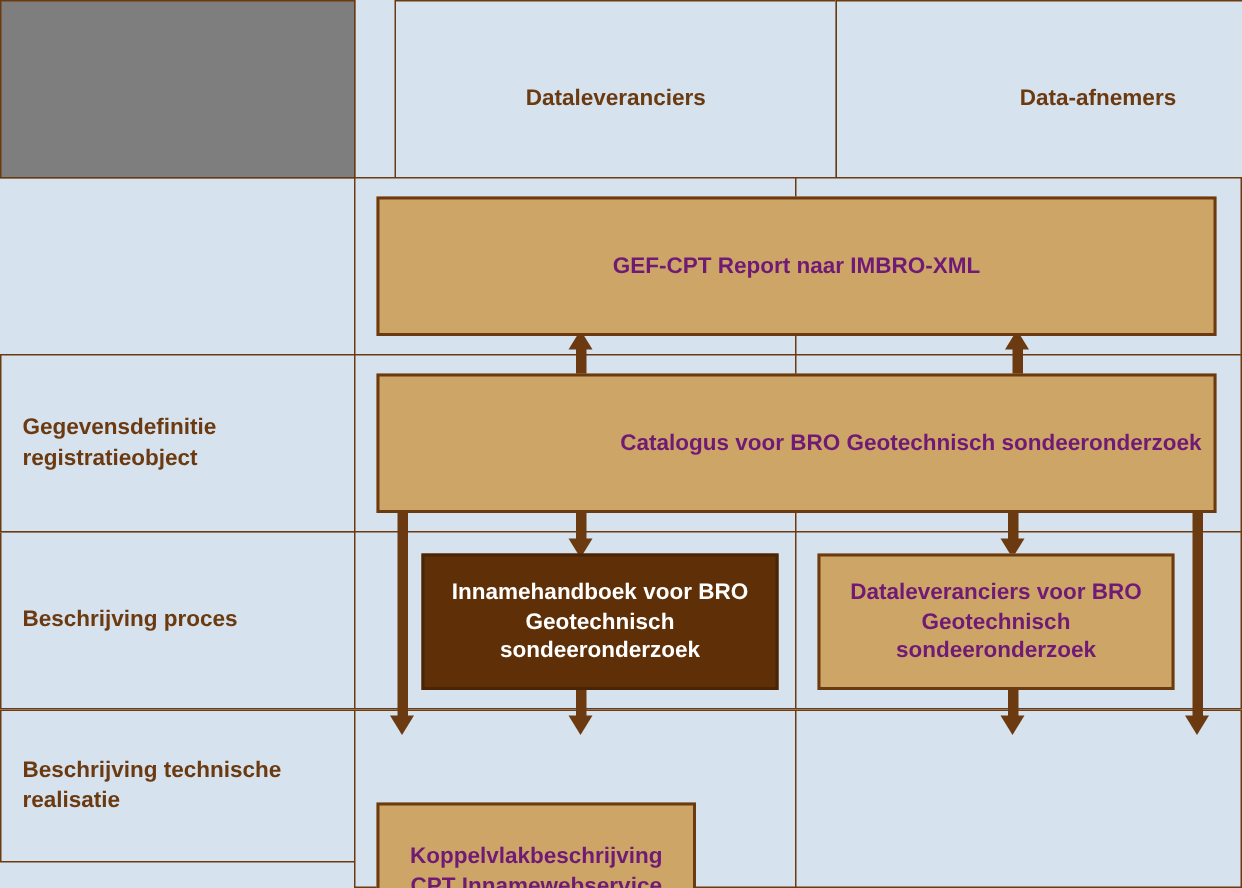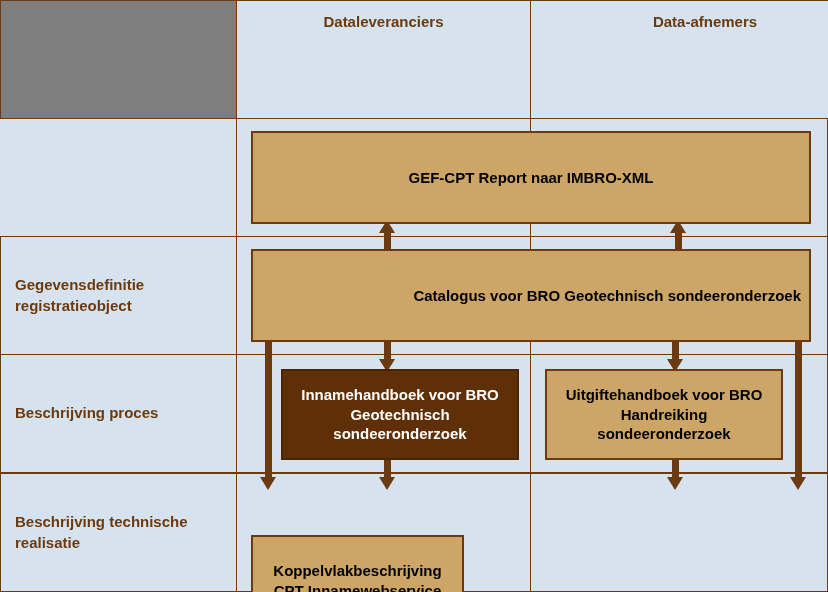--- a/index.html
+++ b/index.html
@@ -36,44 +36,45 @@
     padding: 0 14px;
   }
   .rowlabel span {
     color: #6b3a10;
     font-size: 15px;
     font-weight: bold;
     line-height: 1.35;
   }
   .colhead {
     display: flex;
-    align-items: flex-start;
+    align-items: center;
     justify-content: center;
     padding-top: 12px;
+    margin-left: 27px;
   }
   .colhead span {
     color: #6b3a10;
     font-size: 15px;
     font-weight: bold;
   }
 
   
   .node {
     position: absolute;
     box-sizing: border-box;
     border: 2px solid #6b3a10;
     background: #cda667;
     display: flex;
     align-items: center;
     justify-content: center;
     text-align: center;
     z-index: 4;
   }
   .node span {
-    color: #000000;
+    color: #701a75;
     font-size: 15px;
     font-weight: bold;
     line-height: 1.32;
     padding: 0 8px;
   }
   .node.highlight {
     background: #5f2f07;
     border-color: #4a2405;
   }
   .node.highlight span {
@@ -127,21 +128,21 @@
   <div class="cell colhead" style="left:530px; top:0px; width:350px; height:119px;">
     <span>Data-afnemers</span>
   </div>
 
   <div class="cell rowlabel" style="left:0px; top:354px; width:237px; height:119px;">
     <span>Beschrijving proces</span>
   </div>
   <div class="cell rowlabel" style="left:0px; top:236px; width:237px; height:119px;">
     <span>Gegevensdefinitie registratieobject</span>
   </div>
-  <div class="cell rowlabel" style="left:0px; top:473px; width:237px; height:119px;justify-content:center;">
+  <div class="cell rowlabel" style="left:0px; top:473px; width:237px; height:102px;justify-content:center;">
     <span>Beschrijving technische realisatie</span>
   </div>
 
   <div class="cell" style="left:236px; top:118px; width:295px; height:119px;"></div>
   <div class="cell" style="left:530px; top:118px; width:298px; height:119px;"></div>
   <div class="cell" style="left:236px; top:236px; width:295px; height:119px;"></div>
   <div class="cell" style="left:530px; top:236px; width:298px; height:119px;"></div>
   <div class="cell" style="left:236px; top:354px; width:295px; height:119px;"></div>
   <div class="cell" style="left:530px; top:354px; width:298px; height:119px;"></div>
   <div class="cell" style="left:236px; top:473px; width:295px; height:119px;"></div>
@@ -193,21 +194,21 @@
 
   <div class="node leftish" style="left:251px; top:249px; width:560px; height:93px;">
     <span>Catalogus voor BRO Geotechnisch sondeeronderzoek</span>
   </div>
 
   <div class="node highlight" style="left:281px; top:369px; width:238px; height:91px;">
     <span>Innamehandboek voor BRO Geotechnisch sondeeronderzoek</span>
   </div>
 
   <div class="node" style="left:545px; top:369px; width:238px; height:91px;">
-    <span>Uitgiftehandboek voor BRO Handreiking sondeeronderzoek</span>
+    <span>Dataleveranciers voor BRO Geotechnisch sondeeronderzoek</span>
   </div>
 
   <div class="node" style="left:251px; top:487px; width:213px; height:91px;margin-top:48px;">
     <span>Koppelvlakbeschrijving CPT Innamewebservice</span>
   </div>
 
 
 </div>
 
 </body></html>

